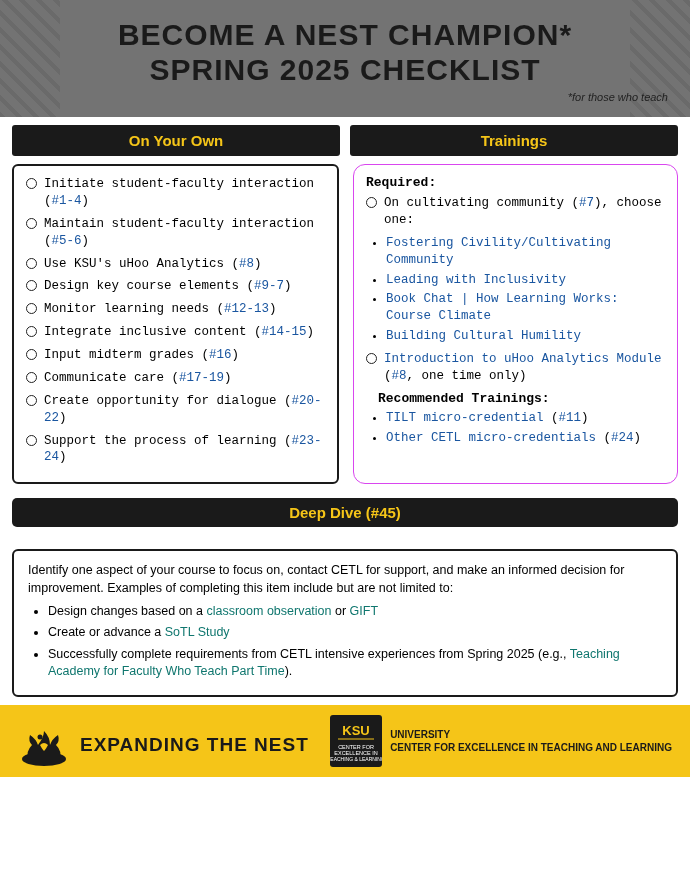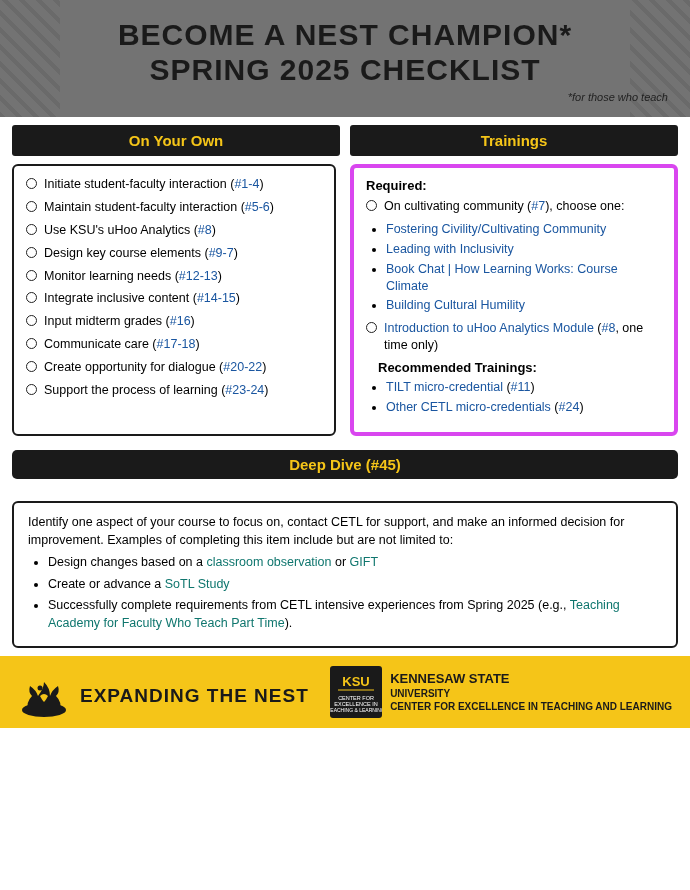--- a/index.html
+++ b/index.html
@@ -68,20 +68,21 @@
       color: #F5C518;
       font-weight: 700;
       font-size: 15px;
     }
 
     
     .main-content {
       display: flex;
       gap: 14px;
       padding: 8px 12px;
+      font-family: Liberation Mono, monospace;
     }
 
     
     .left-col {
       flex: 1;
       border: 2px solid #1a1a1a;
       border-radius: 6px;
       padding: 10px 12px;
     }
     .left-col ul {
@@ -106,22 +107,22 @@
       flex-shrink: 0;
     }
     .li-text a {
       color: #1a56a0;
       text-decoration: none;
     }
 
     
     .right-col {
       flex: 1;
-      border: 4px solid #d946ef;
-      border-radius: 6px;
+      border: 1px solid #d946ef;
+      border-radius: 12px;
       padding: 10px 12px;
     }
     .right-col .required-label {
       font-weight: 700;
       font-size: 13px;
       margin-bottom: 5px;
     }
     .right-col ul.sub-bullets {
       list-style: disc;
       padding-left: 20px;
@@ -287,21 +288,21 @@
       <li>
         <span class="circle-bullet"></span>
         <span class="li-text">Integrate inclusive content (<a href="#14-15">#14-15</a>)</span>
       </li>
       <li>
         <span class="circle-bullet"></span>
         <span class="li-text">Input midterm grades (<a href="#16">#16</a>)</span>
       </li>
       <li>
         <span class="circle-bullet"></span>
-        <span class="li-text">Communicate care (<a href="#17-19">#17-18</a>)</span>
+        <span class="li-text">Communicate care (<a href="#17-19">#17-19</a>)</span>
       </li>
       <li>
         <span class="circle-bullet"></span>
         <span class="li-text">Create opportunity for dialogue (<a href="#20-22">#20-22</a>)</span>
       </li>
       <li>
         <span class="circle-bullet"></span>
         <span class="li-text">Support the process of learning (<a href="#23-24">#23-24</a>)</span>
       </li>
     </ul>
@@ -386,18 +387,17 @@
 
     <svg class="ksu-logo" viewBox="0 0 52 52" xmlns="http://www.w3.org/2000/svg">
       <rect width="52" height="52" fill="#1a1a1a" rx="3"></rect>
       <text x="26" y="20" text-anchor="middle" fill="#F5C518" font-size="13" font-weight="900" font-family="Arial">KSU</text>
       <line x1="8" y1="24" x2="44" y2="24" stroke="#F5C518" stroke-width="1"></line>
       <text x="26" y="34" text-anchor="middle" fill="white" font-size="5.5" font-family="Arial">CENTER FOR</text>
       <text x="26" y="40" text-anchor="middle" fill="white" font-size="5.5" font-family="Arial">EXCELLENCE IN</text>
       <text x="26" y="46" text-anchor="middle" fill="white" font-size="5" font-family="Arial">TEACHING &amp; LEARNING</text>
     </svg>
     <div class="ksu-text">
-      <div class="kennesaw">KENNESAW STATE</div>
       <div>UNIVERSITY</div>
       <div>CENTER FOR EXCELLENCE IN TEACHING AND LEARNING</div>
     </div>
   </div>
 </div>
 
 </body></html>

